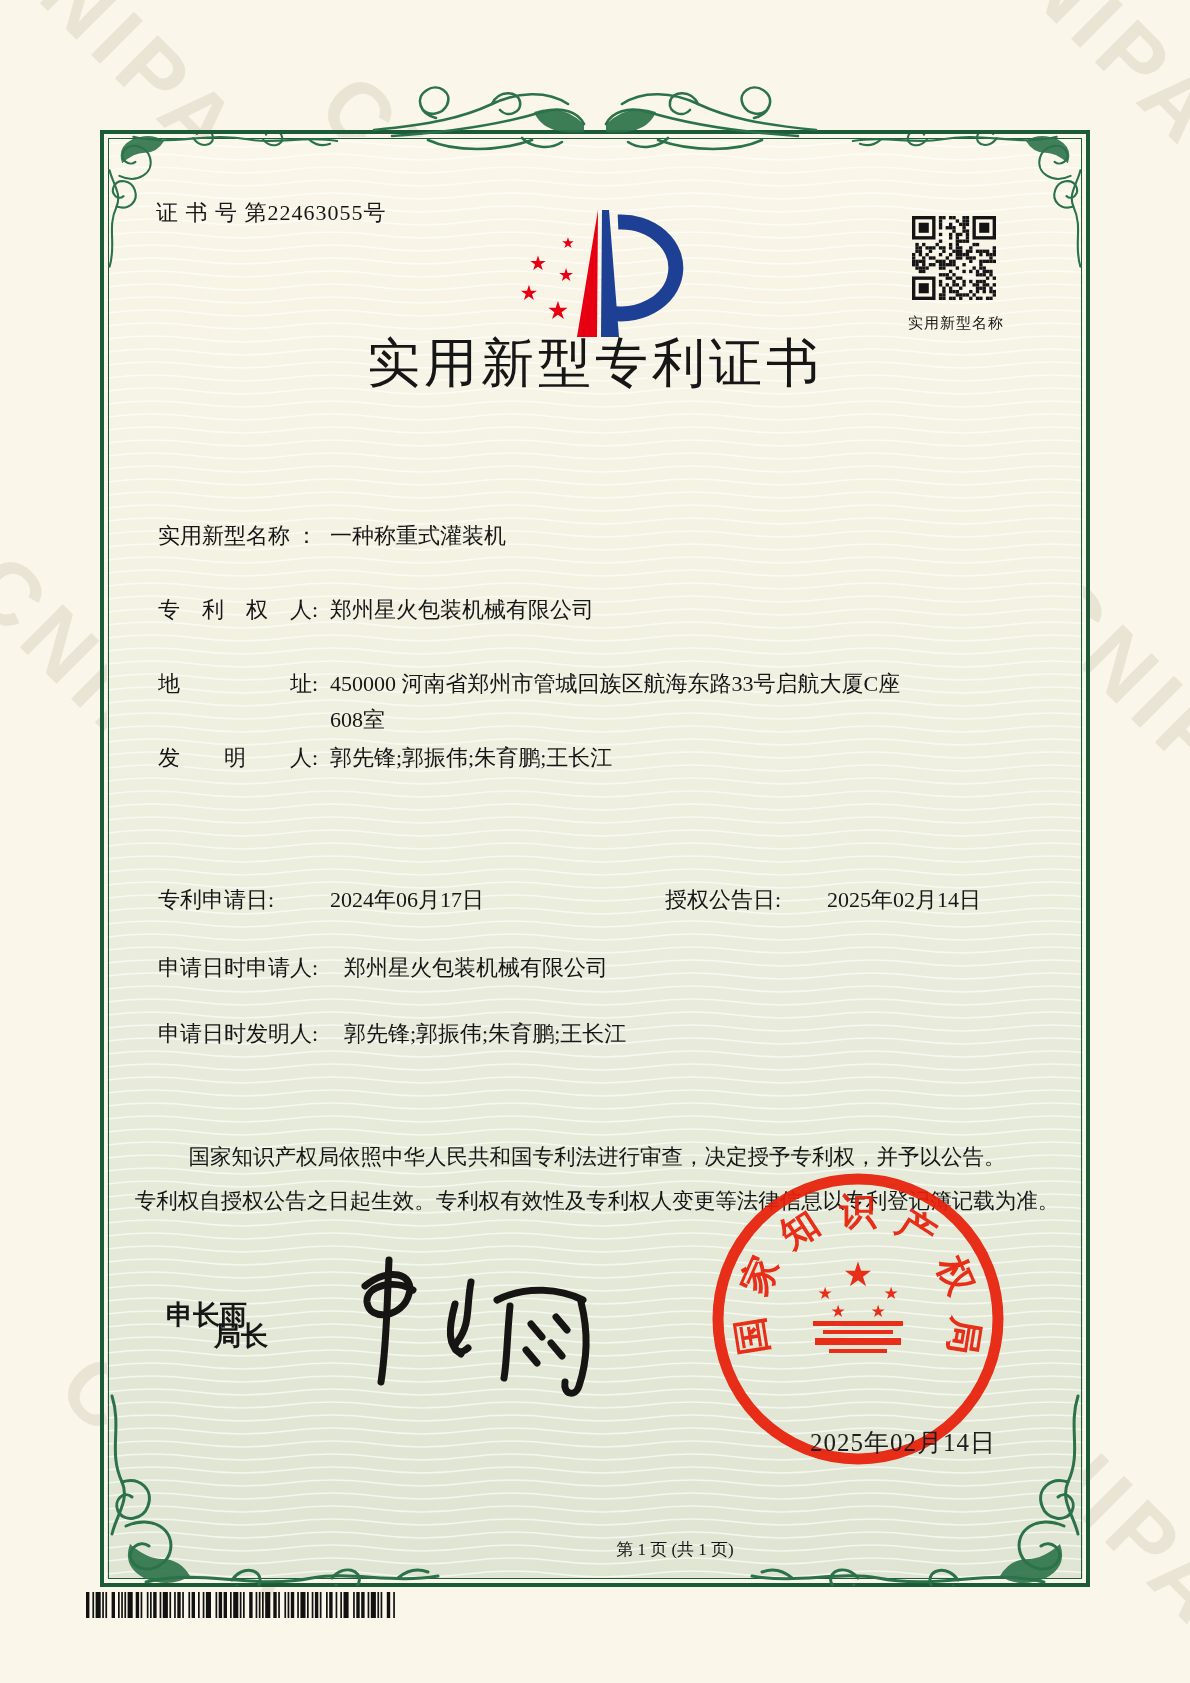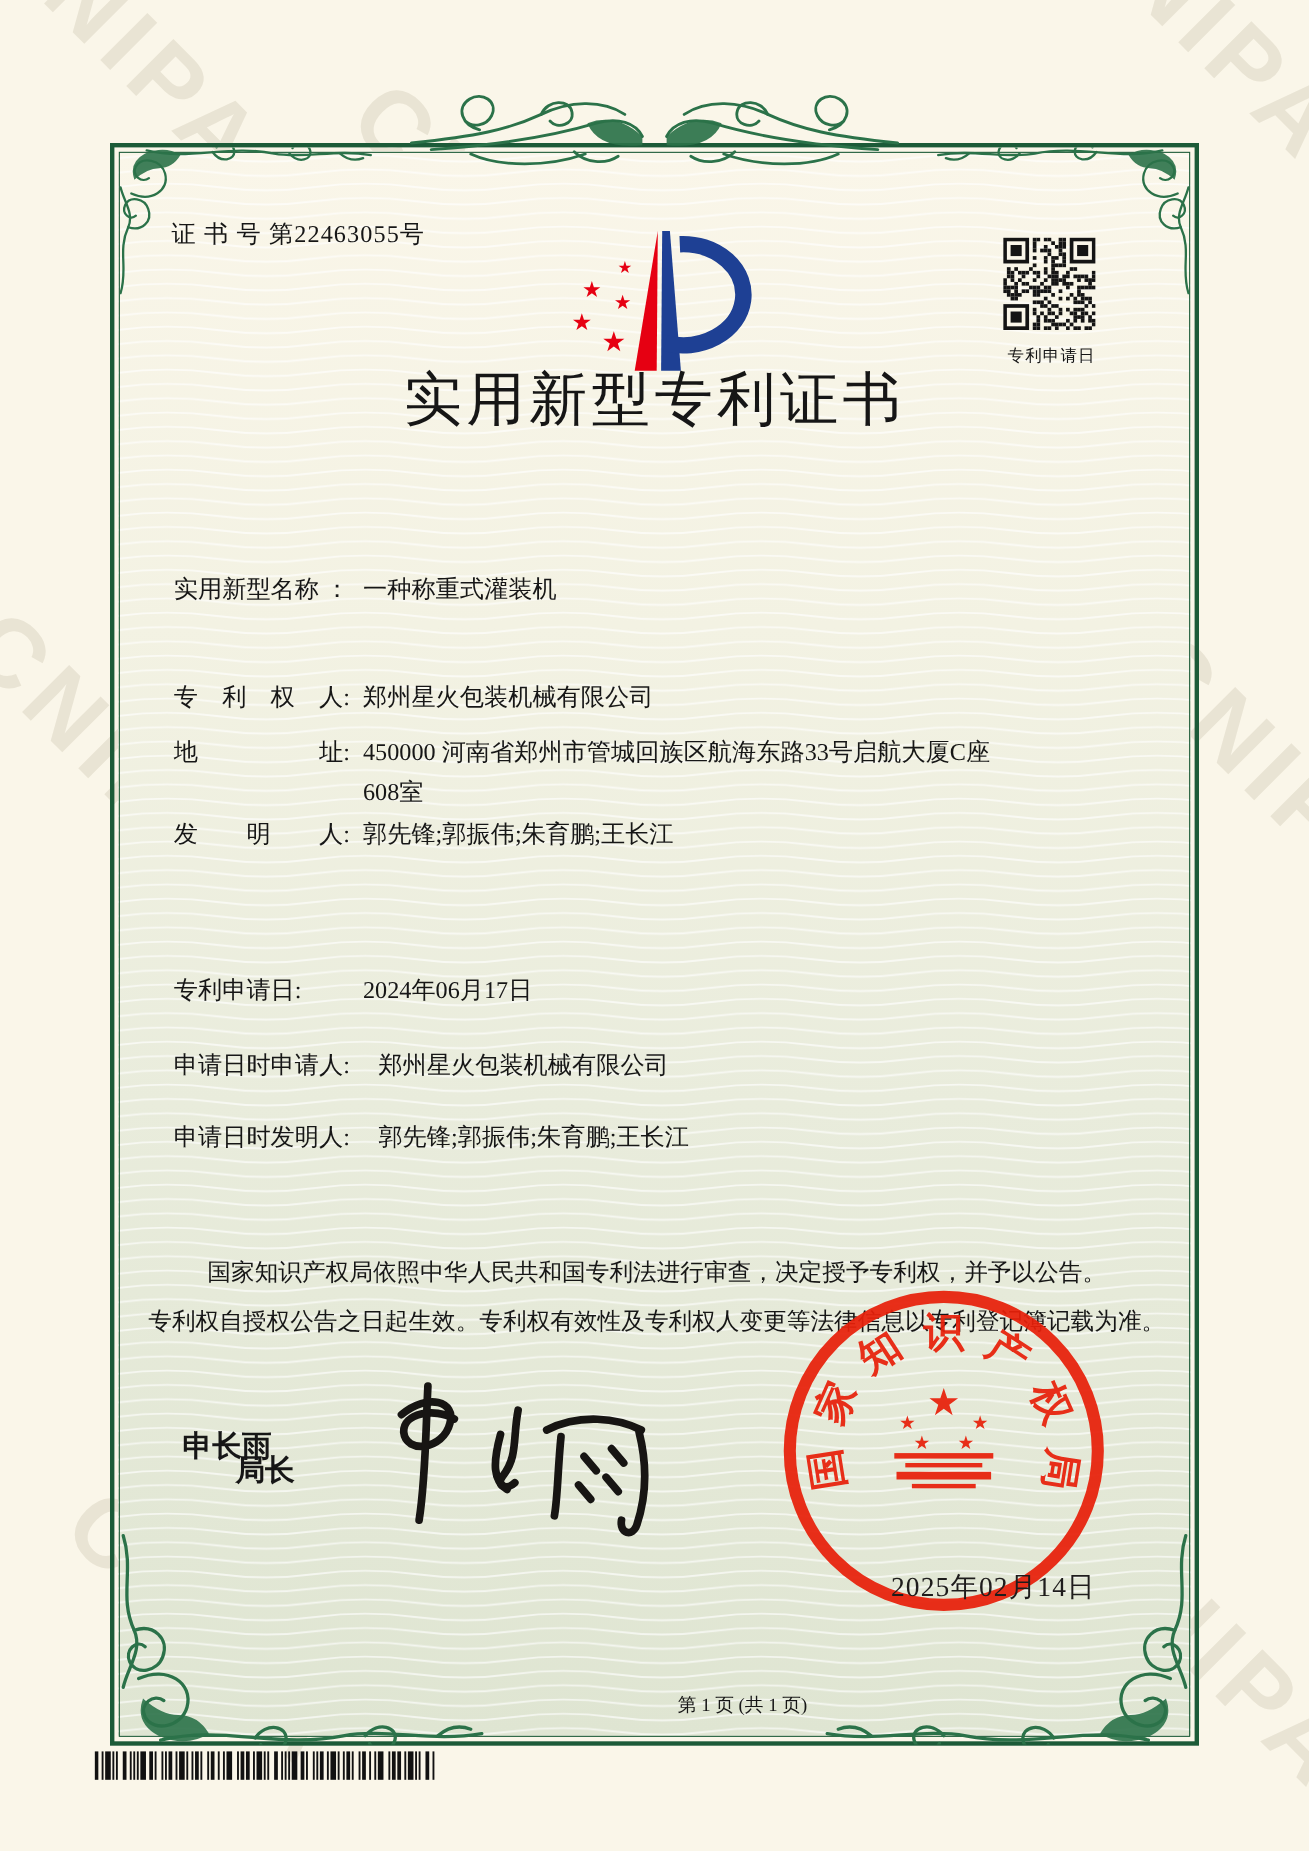--- a/index.html
+++ b/index.html
@@ -339,38 +339,39 @@
         <rect x="3.36" y="3.36" width="16.8" height="16.8" fill="#faf6e9"></rect>
         <rect x="6.72" y="6.72" width="10.08" height="10.08"></rect>
         <rect x="60.48" y="0" width="23.52" height="23.52"></rect>
         <rect x="63.839999999999996" y="3.36" width="16.8" height="16.8" fill="#faf6e9"></rect>
         <rect x="67.2" y="6.72" width="10.08" height="10.08"></rect>
         <rect x="0" y="60.48" width="23.52" height="23.52"></rect>
         <rect x="3.36" y="63.839999999999996" width="16.8" height="16.8" fill="#faf6e9"></rect>
         <rect x="6.72" y="67.2" width="10.08" height="10.08"></rect>
       </g>
   </svg>
-  <div class="abs qr-caption">专利申请日</div>
+  <div class="abs qr-caption">实用新型名称</div>
 
   <div class="abs title">实用新型专利证书</div>
 
   <div class="abs row" style="top:518px">
     <span class="lbl">实用新型名称 ：</span><span class="val">一种称重式灌装机</span>
   </div>
-  <div class="abs row" style="top:616px">
+  <div class="abs row" style="top:592px">
     <span class="lbl">专　利　权　人:</span><span class="val">郑州星火包装机械有限公司</span>
   </div>
   <div class="abs row" style="top:666px">
     <span class="lbl">地　　　　　址:</span><span class="val"><span>450000 河南省郑州市管城回族区航海东路33号启航大厦C座</span><br><span>608室</span></span>
   </div>
   <div class="abs row" style="top:740px">
     <span class="lbl">发　　明　　人:</span><span class="val">郭先锋;郭振伟;朱育鹏;王长江</span>
   </div>
   <div class="abs row" style="top:882px">
     <span class="lbl">专利申请日:</span><span class="val">2024年06月17日</span>
+    <span class="col2"><span class="lbl2">授权公告日:</span><span>2025年02月14日</span></span>
   </div>
   <div class="abs row" style="top:950px">
     <span class="lbl" style="width:186px">申请日时申请人:</span><span class="val">郑州星火包装机械有限公司</span>
   </div>
   <div class="abs row" style="top:1016px">
     <span class="lbl" style="width:186px">申请日时发明人:</span><span class="val">郭先锋;郭振伟;朱育鹏;王长江</span>
   </div>
 
   <div class="abs statement" style="top:1142px">国家知识产权局依照中华人民共和国专利法进行审查，决定授予专利权，并予以公告。</div>
   <div class="abs statement" style="top:1186px">专利权自授权公告之日起生效。专利权有效性及专利权人变更等法律信息以专利登记簿记载为准。</div>

